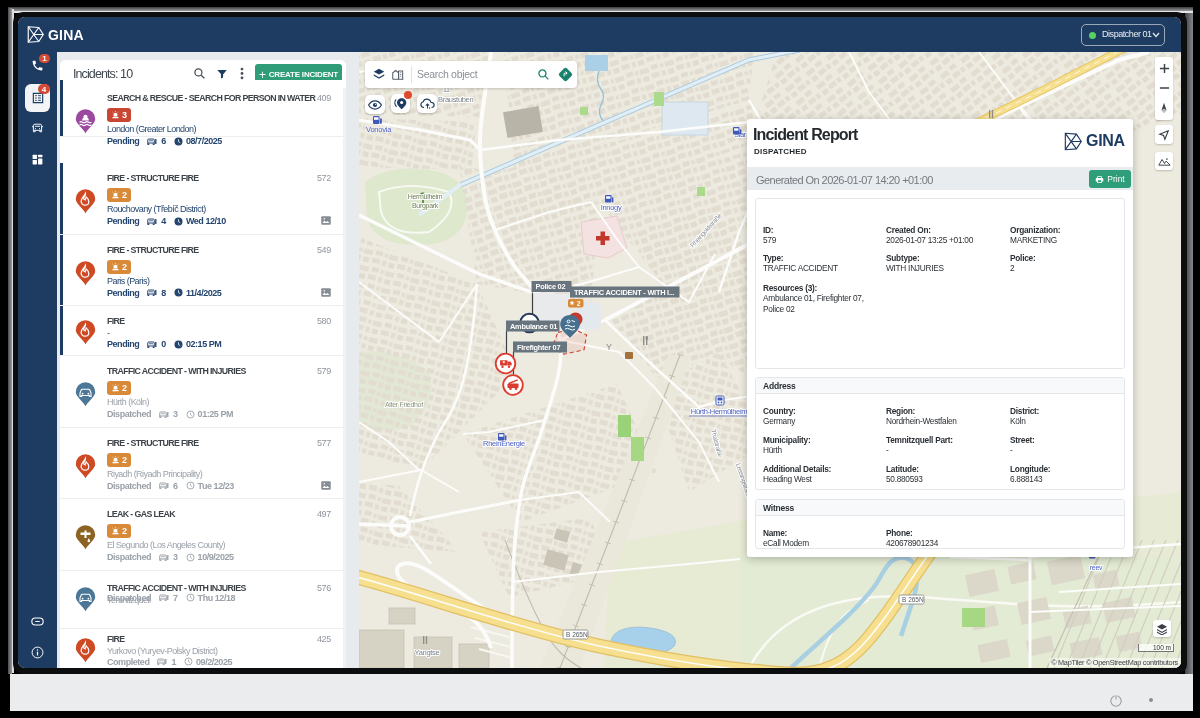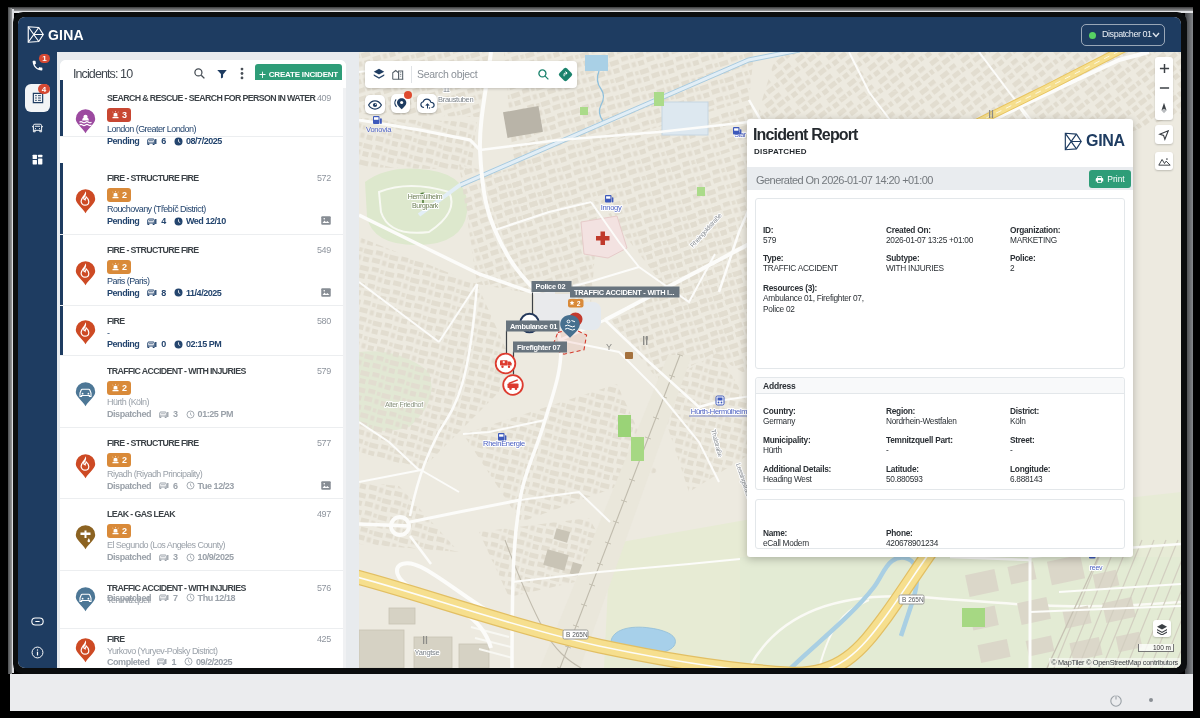--- a/index.html
+++ b/index.html
@@ -774,17 +774,18 @@
       <div class="fcell c2" style="top:28px"><b>Region:</b>Nordrhein-Westfalen</div>
       <div class="fcell c3" style="top:28px"><b>District:</b>Köln</div>
       <div class="fcell c1" style="top:57px"><b>Municipality:</b>Hürth</div>
       <div class="fcell c2" style="top:57px"><b>Temnitzquell Part:</b>-</div>
       <div class="fcell c3" style="top:57px"><b>Street:</b>-</div>
       <div class="fcell c1" style="top:86px"><b>Additional Details:</b>Heading West</div>
       <div class="fcell c2" style="top:86px"><b>Latitude:</b>50.880593</div>
       <div class="fcell c3" style="top:86px"><b>Longitude:</b>6.888143</div>
     </div>
     <div class="sect" style="top:380px;height:50px">
+      <div class="shead">Witness</div>
       <div class="fcell c1" style="top:28px"><b>Name:</b>eCall Modem</div>
       <div class="fcell c2" style="top:28px"><b>Phone:</b>420678901234</div>
     </div>
   </div>
 </div>
 
 </body></html>

